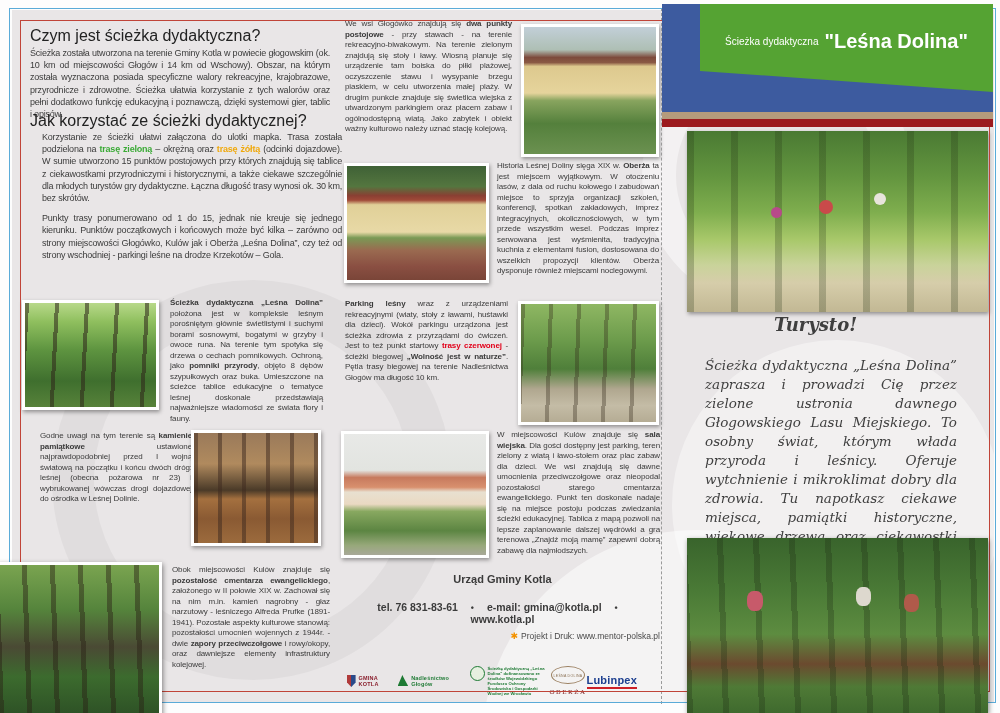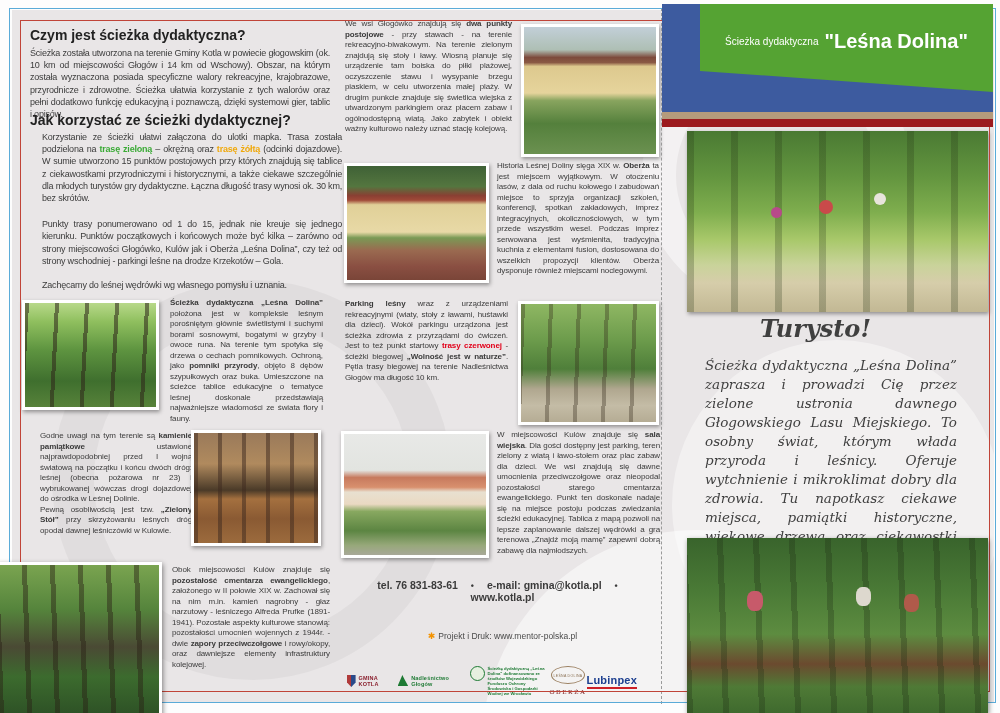--- a/index.html
+++ b/index.html
@@ -22,23 +22,23 @@
   .wm{position:absolute;border-radius:50%}
   .wm1{left:40px;top:270px;width:400px;height:400px;border:42px solid rgba(0,0,0,0.035)}
   .wm2{left:470px;top:520px;width:430px;height:430px;background:rgba(255,255,255,0.5)}
   .wm3{left:630px;top:30px;width:270px;height:270px;border:34px solid rgba(255,255,255,0.45)}
   .wm4{left:660px;top:330px;width:330px;height:330px;background:rgba(255,255,255,0.4)}
   .frame{position:absolute;z-index:5;pointer-events:none}
   .frame-blue{left:9px;top:8px;width:987px;height:695px;border:1px solid var(--frame-blue)}
   .frame-red{left:20px;top:20px;width:970px;height:672px;border:1px solid var(--frame-red)}
   .fold{position:absolute;left:661px;top:8px;height:696px;border-left:1px dashed #9a9a9a;z-index:4}
 
-  .head{position:absolute;font-size:14px;font-weight:bold;color:#222;z-index:2}
+  .head{position:absolute;font-size:16px;font-weight:normal;color:#222;z-index:2}
   .txt{position:absolute;font-size:9px;line-height:12.2px;letter-spacing:-0.2px;text-align:justify;z-index:2}
-  .txt p+p{margin-top:14px}
+  .txt p+p{margin-top:8px}
   .txt p.gap{margin-top:12px}
   .cap{position:absolute;font-size:8px;line-height:10.5px;letter-spacing:-0.1px;text-align:justify;z-index:2}
   .cap p+p{margin-top:0}
   .rn{font-weight:normal}
   .rb{font-weight:bold}
   .rg{font-weight:bold;color:var(--green)}
   .ry{font-weight:bold;color:var(--yellow)}
   .rr{font-weight:bold;color:var(--red)}
 
   .photo{position:absolute;border:3px solid #fff;box-shadow:1px 2px 4px rgba(0,0,0,0.38);z-index:2}
@@ -73,29 +73,29 @@
   .header-blue{position:absolute;left:662px;top:4px;width:331px;height:108px;background:var(--hdr-blue);z-index:6}
   .banner-green{position:absolute;left:700px;top:4px;width:293px;height:88px;background:var(--banner-green);
     clip-path:polygon(0 0,100% 0,100% 100%,0 76%);z-index:7;display:flex;align-items:center;justify-content:center;padding-bottom:14px;color:#fff;white-space:nowrap}
   .t-reg{font-size:10px}
   .t-bold{font-size:20px;font-weight:bold;margin-left:6px}
   .stripe{position:absolute;left:662px;width:331px;z-index:6}
   .stripe-tan{top:112px;height:7px;background:var(--tan)}
   .stripe-darkred{top:119px;height:8px;background:var(--darkred)}
 
   .script{font-family:"DejaVu Serif",serif;font-style:italic;color:#3f3f3f}
-  #turysto-h{position:absolute;left:662px;top:314px;width:307px;text-align:center;font-size:24px;font-weight:bold;z-index:2}
+  #turysto-h{position:absolute;left:662px;top:314px;width:307px;text-align:center;font-size:18px;font-weight:bold;z-index:2}
   #turysto-p{position:absolute;left:705px;top:356px;width:252px;font-size:13.5px;line-height:19px;text-align:justify;z-index:2}
 
   .contact{position:absolute;left:345px;top:573px;width:315px;text-align:center;z-index:2}
   .contact .l1{font-size:11px;font-weight:bold}
   .contact .l2{font-size:10.5px;font-weight:bold;margin-top:4px}
-  .contact .l3{font-size:10.5px;font-weight:bold;margin-top:6px}
+  .contact .l3{font-size:10.5px;font-weight:bold;margin-top:16px}
   .contact .dot{margin:0 10px;font-size:9px}
-  .credit{position:absolute;left:345px;top:631px;width:315px;text-align:center;font-size:8.5px;color:#4a4a4a;z-index:2}
+  .credit{position:absolute;left:345px;top:631px;width:315px;text-align:right;font-size:8.5px;color:#4a4a4a;z-index:2}
   .credit .ast{color:#f39200;margin-right:3px;font-size:9px}
 
   .logos{position:absolute;left:347px;top:666px;width:290px;display:flex;align-items:center;justify-content:space-between;z-index:2}
   .logo{display:flex;gap:3px}
   .logo-label{font-size:5.5px;font-weight:bold;letter-spacing:0.2px}
   .maroon{color:#8a1f2d}
   .greenlbl{color:#1e7a34}
   .shield{display:inline-block;width:9px;height:12px;background:linear-gradient(90deg,#b03a3a 0 50%,#2a4a8a 50% 100%);
     clip-path:polygon(0 0,100% 0,100% 62%,50% 100%,0 62%)}
   .treeicon{display:inline-block;width:11px;height:11px;background:#1e7a34;clip-path:polygon(0 100%,45% 0,60% 30%,100% 100%)}
@@ -119,48 +119,47 @@
 <div class="frame frame-blue"></div>
 <div class="frame frame-red"></div>
 <div class="fold"></div>
 
 <h2 class="head" style="left:30px;top:27px;width:300px">Czym jest ścieżka dydaktyczna?</h2>
 <p class="txt" style="left:30px;top:47px;width:300px">Ścieżka została utworzona na terenie Gminy Kotla w powiecie głogowskim (ok. 10 km od miejscowości Głogów i 14 km od Wschowy). Obszar, na którym została wyznaczona posiada specyficzne walory rekreacyjne, krajobrazowe, przyrodnicze i zdrowotne. Ścieżka ułatwia korzystanie z tych walorów oraz pełni dodatkowo funkcję edukacyjną i poznawczą, dzięki systemowi gier, tablic i opisów.</p>
 <h2 class="head" style="left:30px;top:112px;width:300px">Jak korzystać ze ścieżki dydaktycznej?</h2>
 <div class="txt" style="left:42px;top:131px;width:300px">
   <p><span class="rn">Korzystanie ze ścieżki ułatwi załączona do ulotki mapka. Trasa została podzielona na </span><span class="rg">trasę zieloną</span><span class="rn"> – okrężną oraz </span><span class="ry">trasę żółtą</span><span class="rn"> (odcinki dojazdowe). W sumie utworzono 15 punktów postojowych przy których znajdują się tablice z ciekawostkami przyrodniczymi i historycznymi, a także ciekawe szczególnie dla młodych turystów gry dydaktyczne. Łączna długość trasy wynosi ok. 30 km, bez skrótów.</span></p>
   <p>Punkty trasy ponumerowano od 1 do 15, jednak nie kreuje się jednego kierunku. Punktów początkowych i końcowych może być kilka – zarówno od strony miejscowości Głogówko, Kulów jak i Oberża „Leśna Dolina”, czy też od strony wschodniej - parkingi leśne na drodze Krzekotów – Gola.</p>
-  <p class="gap">Zachęcamy do leśnej wędrówki wg własnego pomysłu i uznania.</p>
 </div>
 
 <div class="photo" id="ph-sunny"></div>
 <div class="cap" style="left:170px;top:298px;width:153px"><span class="rb">Ścieżka dydaktyczna „Leśna Dolina”</span><span class="rn"> położona jest w kompleksie leśnym porośniętym głównie świetlistymi i suchymi borami sosnowymi, bogatymi w grzyby i owoce runa. Na terenie tym spotyka się drzewa o cechach pomnikowych. Ochroną, jako </span><span class="rb">pomniki przyrody</span><span class="rn">, objęto 8 dębów szypułkowych oraz buka. Umieszczone na ścieżce tablice edukacyjne o tematyce leśnej doskonale przedstawiają najważniejsze wiadomości ze świata flory i fauny.</span></div>
 
 <div class="cap" style="left:40px;top:431px;width:152px">
   <p><span class="rn">Godne uwagi na tym terenie są </span><span class="rb">kamienie pamiątkowe</span><span class="rn"> ustawione najprawdopodobniej przed I wojną światową na początku i końcu dwóch dróg: leśnej (obecna pożarowa nr 23) i wybrukowanej wówczas drogi dojazdowej do ośrodka w Leśnej Dolinie.</span></p>
-  <p><span class="rn">Pewną osobliwością jest tzw. </span><span class="rb">„Zielony Stół”</span><span class="rn"> przy skrzyżowaniu leśnych dróg opodal dawnej leśniczówki w Kulowie.</span></p>
 </div>
 <div class="photo" id="ph-autumn"></div>
 
 <div class="photo bleed" id="ph-bunker"></div>
 <div class="cap" style="left:172px;top:565px;width:158px"><span class="rn">Obok miejscowości Kulów znajduje się </span><span class="rb">pozostałość cmentarza ewangelickiego</span><span class="rn">, założonego w II połowie XIX w. Zachował się na nim m.in. kamień nagrobny - głaz narzutowy - leśniczego Alfreda Prufke (1891-1941). Pozostałe aspekty kulturowe stanowią: pozostałości umocnień wojennych z 1944r. - dwie </span><span class="rb">zapory przeciwczołgowe</span><span class="rn"> i rowy/okopy, oraz dawniejsze elementy infrastruktury kolejowej.</span></div>
 
 <div class="cap" style="left:345px;top:19px;width:167px"><span class="rn">We wsi Głogówko znajdują się </span><span class="rb">dwa punkty postojowe</span><span class="rn"> - przy stawach - na terenie rekreacyjno-biwakowym. Na terenie zielonym znajdują się stoły i ławy. Wiosną planuje się urządzenie tam boiska do piłki plażowej, oczyszczenie stawu i wysypanie brzegu piaskiem, w celu utworzenia małej plaży. W drugim punkcie znajduje się świetlica wiejska z utwardzonym parkingiem oraz placem zabaw i ogólnodostępną wiatą. Jako zabytek i obiekt ważny kulturowo należy uznać stację kolejową.</span></div>
 <div class="photo" id="ph-station"></div>
 
 <div class="photo" id="ph-oberza"></div>
 <div class="cap" style="left:497px;top:161px;width:162px"><span class="rn">Historia Leśnej Doliny sięga XIX w. </span><span class="rb">Oberża</span><span class="rn"> ta jest miejscem wyjątkowym. W otoczeniu lasów, z dala od ruchu kołowego i zabudowań miejsce to sprzyja organizacji szkoleń, konferencji, spotkań zakładowych, imprez integracyjnych, okolicznościowych, w tym przede wszystkim wesel. Podczas imprez serwowana jest wyśmienita, tradycyjna kuchnia z elementami fusion, dostosowana do wszelkich propozycji klientów. Oberża dysponuje również miejscami noclegowymi.</span></div>
 
 <div class="cap" style="left:345px;top:299px;width:163px"><span class="rb">Parking leśny</span><span class="rn"> wraz z urządzeniami rekreacyjnymi (wiaty, stoły z ławami, huśtawki dla dzieci). Wokół parkingu urządzona jest ścieżka zdrowia z przyrządami do ćwiczeń. Jest to też punkt startowy </span><span class="rr">trasy czerwonej</span><span class="rn"> - ścieżki biegowej </span><span class="rb">„Wolność jest w naturze”</span><span class="rn">. Pętla trasy biegowej na terenie Nadleśnictwa Głogów ma długość 10 km.</span></div>
 <div class="photo" id="ph-parking"></div>
 
 <div class="photo" id="ph-sala"></div>
 <div class="cap" style="left:497px;top:430px;width:163px"><span class="rn">W miejscowości Kulów znajduje się </span><span class="rb">sala wiejska</span><span class="rn">. Dla gości dostępny jest parking, teren zielony z wiatą i ławo-stołem oraz plac zabaw dla dzieci. We wsi znajdują się dawne umocnienia przeciwczołgowe oraz nieopodal pozostałości starego cmentarza ewangelickiego. Punkt ten doskonale nadaje się na miejsce postoju podczas zwiedzania ścieżki edukacyjnej. Tablica z mapą pozwoli na lepsze zaplanowanie dalszej wędrówki a gra terenowa „Znajdź moją mamę” zapewni dobrą zabawę dla najmłodszych.</span></div>
 
 <div class="contact">
+  <div class="l1">Urząd Gminy Kotla</div>
   <div class="l3">
     <span>tel. 76 831-83-61</span>
     <span class="dot">•</span>
     <span>e-mail: gmina@kotla.pl</span>
     <span class="dot">•</span>
     <span>www.kotla.pl</span>
   </div>
 </div>
 <div class="credit">
   <span class="ast">✱</span><span>Projekt i Druk: www.mentor-polska.pl</span>

